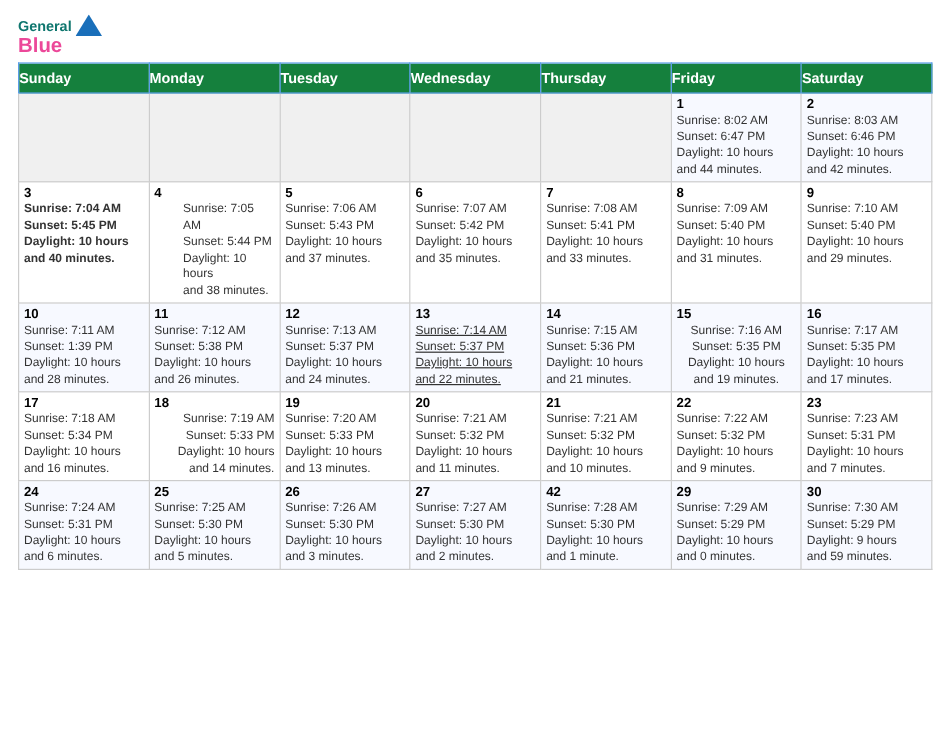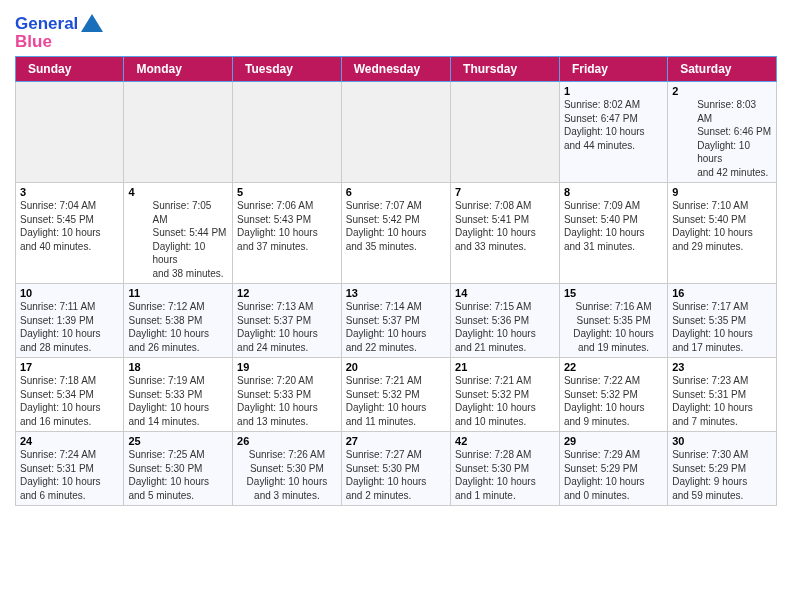--- a/index.html
+++ b/index.html
@@ -37,25 +37,25 @@
     .location {
       font-size: 14px;
       color: #555;
     }
     .calendar {
       width: 100%;
       border-collapse: collapse;
       margin-top: 4px;
     }
     .calendar th {
-      background-color: #be185d;
+      background-color: #15803d;
       color: #fff;
       font-size: 12px;
       font-weight: bold;
-      padding: 5px 12px;
+      padding: 5px 0;
       text-align: left;
       border: 1px solid #5a9ee8;
     }
     .calendar td {
       vertical-align: top;
       border: 1px solid #ccc;
       padding: 3px 4px;
       width: 110px;
       min-height: 70px;
       font-size: 10px;
@@ -81,21 +81,21 @@
     .empty-cell {
       background: #f0f0f0 !important;
     }
   </style>
 </head>
 <body>
 
 <div class="header-area">
   <div class="logo">
     <div class="logo-row">
-      <span style="font-size:17px;font-weight:bold;color:#1d4ed8;">General</span>
+      <span style="font-size:12px;font-weight:bold;color:#0f766e;">General</span>
       <svg width="22" height="18" viewBox="0 0 22 18" style="margin-left:3px;margin-top:-2px;">
         <polygon points="0,18 11,0 22,18" fill="#1a6fba"></polygon>
         <rect x="6" y="10" width="10" height="2" fill="#1a6fba"></rect>
         <rect x="4" y="13" width="14" height="2" fill="#1a6fba"></rect>
         <rect x="2" y="16" width="18" height="2" fill="#1a6fba"></rect>
       </svg>
     </div>
     <span style="font-size:17px;font-weight:bold;color:#ec4899;margin-top:-2px;">Blue</span>
   </div>
   <div class="title-area">
@@ -125,30 +125,30 @@
         <td class="empty-cell"></td>
         <td>
           <span class="day-number">1</span>
           <div class="day-info" style="white-space: pre-line;">Sunrise: 8:02 AM
 Sunset: 6:47 PM
 Daylight: 10 hours
 and 44 minutes.</div>
         </td>
         <td>
           <span class="day-number">2</span>
-          <div class="day-info" style="white-space: pre-line; margin-left: 25px;">Sunrise: 8:03 AM
+          <div class="day-info" style="white-space: pre-line;">Sunrise: 8:03 AM
 Sunset: 6:46 PM
 Daylight: 10 hours
 and 42 minutes.</div>
         </td>
       </tr>
       <tr>
         <td>
           <span class="day-number">3</span>
-          <div class="day-info" style="white-space: pre-line;">Sunrise: 7:04 AM
+          <div class="day-info" style="white-space: pre-line; font-weight: bold;">Sunrise: 7:04 AM
 Sunset: 5:45 PM
 Daylight: 10 hours
 and 40 minutes.</div>
         </td>
         <td>
           <span class="day-number">4</span>
           <div class="day-info" style="white-space: pre-line; margin-left: 24px;">Sunrise: 7:05 AM
 Sunset: 5:44 PM
 Daylight: 10 hours
 and 38 minutes.</div>
@@ -206,21 +206,21 @@
         </td>
         <td>
           <span class="day-number">12</span>
           <div class="day-info" style="white-space: pre-line;">Sunrise: 7:13 AM
 Sunset: 5:37 PM
 Daylight: 10 hours
 and 24 minutes.</div>
         </td>
         <td>
           <span class="day-number">13</span>
-          <div class="day-info" style="white-space: pre-line;">Sunrise: 7:14 AM
+          <div class="day-info" style="white-space: pre-line; text-decoration: underline;">Sunrise: 7:14 AM
 Sunset: 5:37 PM
 Daylight: 10 hours
 and 22 minutes.</div>
         </td>
         <td>
           <span class="day-number">14</span>
           <div class="day-info" style="white-space: pre-line;">Sunrise: 7:15 AM
 Sunset: 5:36 PM
 Daylight: 10 hours
 and 21 minutes.</div>
@@ -243,21 +243,21 @@
       <tr>
         <td>
           <span class="day-number">17</span>
           <div class="day-info" style="white-space: pre-line;">Sunrise: 7:18 AM
 Sunset: 5:34 PM
 Daylight: 10 hours
 and 16 minutes.</div>
         </td>
         <td>
           <span class="day-number">18</span>
-          <div class="day-info" style="white-space: pre-line;">Sunrise: 7:19 AM
+          <div class="day-info" style="white-space: pre-line; text-align: right;">Sunrise: 7:19 AM
 Sunset: 5:33 PM
 Daylight: 10 hours
 and 14 minutes.</div>
         </td>
         <td>
           <span class="day-number">19</span>
           <div class="day-info" style="white-space: pre-line;">Sunrise: 7:20 AM
 Sunset: 5:33 PM
 Daylight: 10 hours
 and 13 minutes.</div>
@@ -301,21 +301,21 @@
         </td>
         <td>
           <span class="day-number">25</span>
           <div class="day-info" style="white-space: pre-line;">Sunrise: 7:25 AM
 Sunset: 5:30 PM
 Daylight: 10 hours
 and 5 minutes.</div>
         </td>
         <td>
           <span class="day-number">26</span>
-          <div class="day-info" style="white-space: pre-line; text-align: center;">Sunrise: 7:26 AM
+          <div class="day-info" style="white-space: pre-line;">Sunrise: 7:26 AM
 Sunset: 5:30 PM
 Daylight: 10 hours
 and 3 minutes.</div>
         </td>
         <td>
           <span class="day-number">27</span>
           <div class="day-info" style="white-space: pre-line;">Sunrise: 7:27 AM
 Sunset: 5:30 PM
 Daylight: 10 hours
 and 2 minutes.</div>

